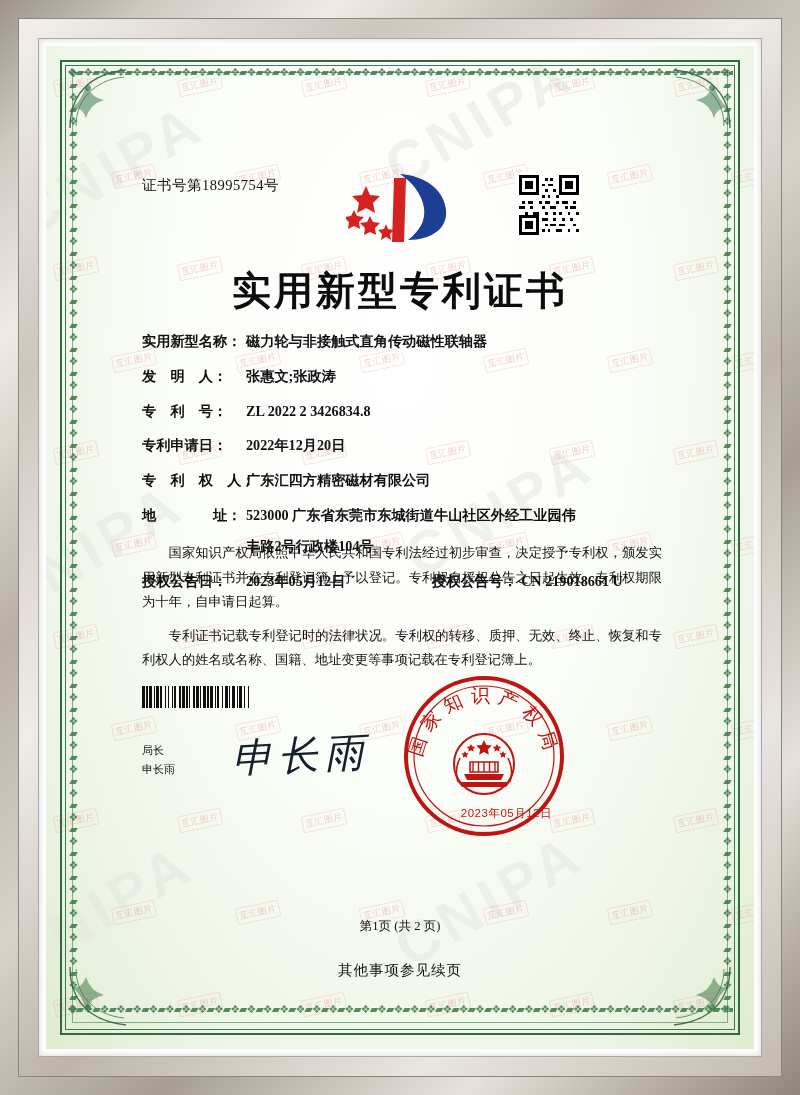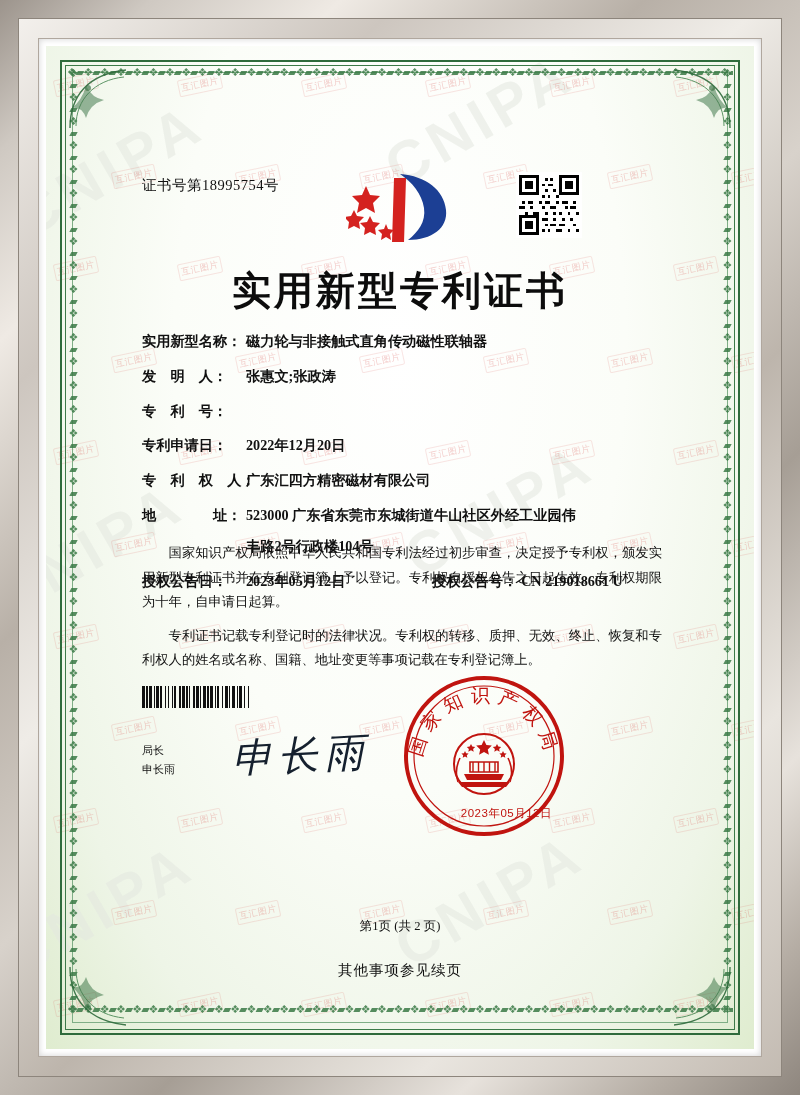--- a/index.html
+++ b/index.html
@@ -478,20 +478,21 @@
         <div class="row">
           <span class="row-label">实用新型名称：</span>
           <span class="row-value">磁力轮与非接触式直角传动磁性联轴器</span>
         </div>
         <div class="row">
           <span class="row-label">发　明　人：</span>
           <span class="row-value">张惠文;张政涛</span>
         </div>
         <div class="row">
           <span class="row-label">专　利　号：</span>
+          <span class="row-value">ZL 2022 2 3426834.8</span>
         </div>
         <div class="row">
           <span class="row-label">专利申请日：</span>
           <span class="row-value">2022年12月20日</span>
         </div>
         <div class="row">
           <span class="row-label">专　利　权　人：</span>
           <span class="row-value">广东汇四方精密磁材有限公司</span>
         </div>
         <div class="row">

